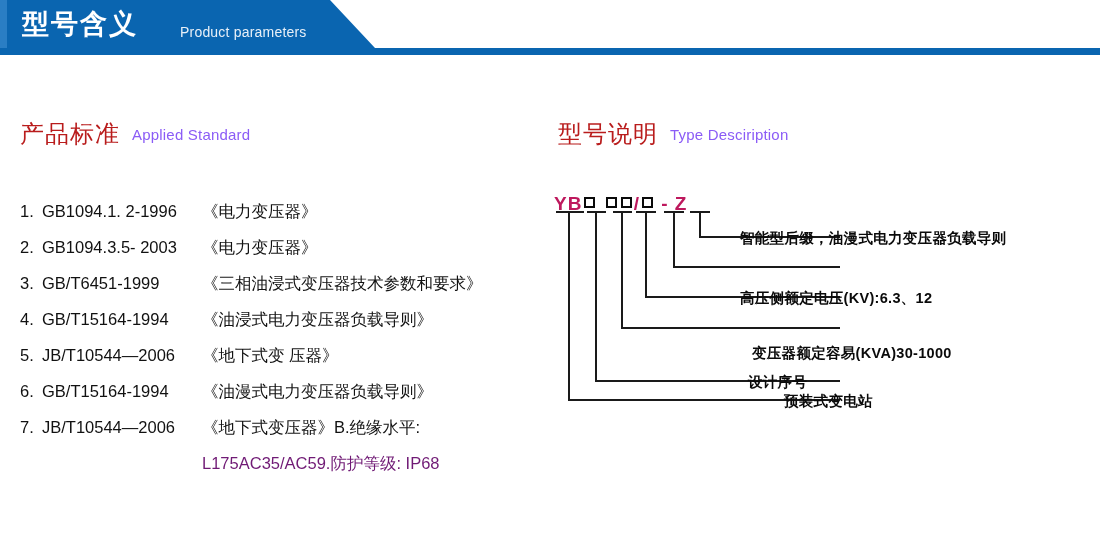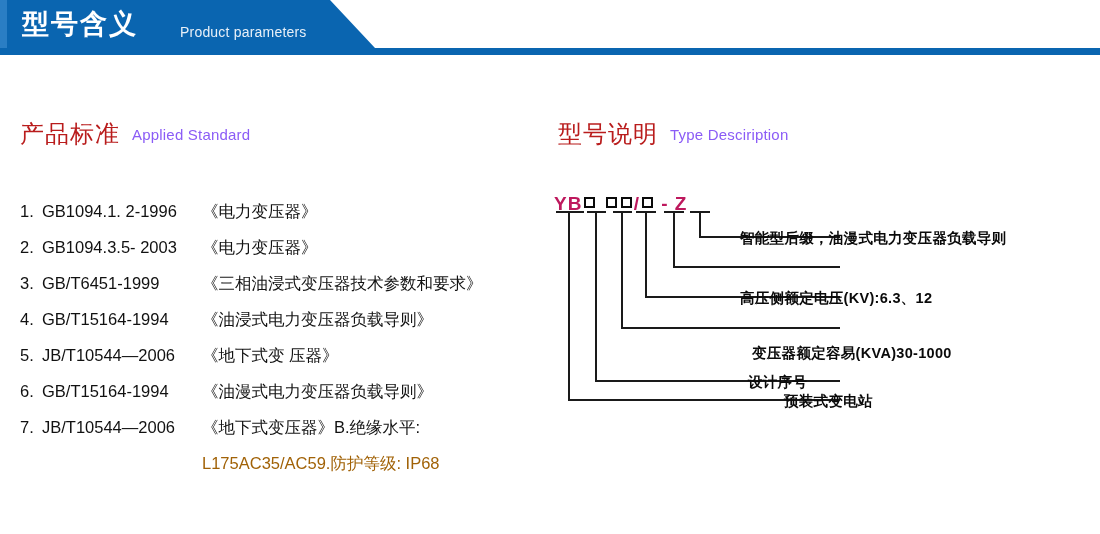--- a/index.html
+++ b/index.html
@@ -58,21 +58,21 @@
   .std-row{
     display:flex;
     font-size:16.5px;color:#111111;
     line-height:36px;
     white-space:nowrap;
   }
   .std-row .num{width:22px;flex:0 0 22px;}
   .std-row .code{width:160px;flex:0 0 160px;}
   .std-row .name{flex:1 1 auto;}
   .std-cont{
-    font-size:16.5px;color:#a16207;line-height:36px;
+    font-size:16.5px;color:#701a75;line-height:36px;
     padding-left:182px;white-space:nowrap;
   }
 
   
   .diagram{position:absolute;left:540px;top:185px;width:560px;height:260px;}
 
   .code-line{
     position:absolute;left:14px;top:8px;
     font-size:19px;font-weight:700;color:#be185d;
     letter-spacing:1px;white-space:nowrap;

